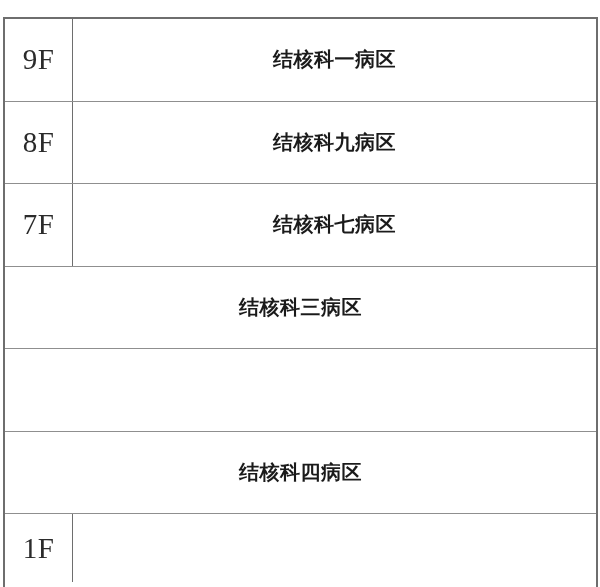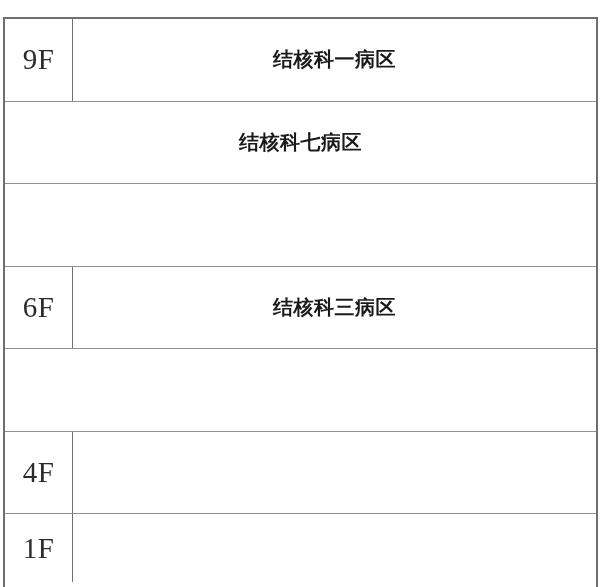--- a/index.html
+++ b/index.html
@@ -75,36 +75,38 @@
 <body>
 
 <div class="floor-table">
 
     <div class="floor-row">
       <div class="cell-floor">9F</div>
       <div class="cell-department">结核科一病区</div>
     </div>
 
     <div class="floor-row">
+      <div class="cell-floor">8F</div>
+      <div class="cell-department">结核科九病区</div>
+    </div>
+
+    <div class="floor-row">
+      <div class="cell-floor">7F</div>
       <div class="cell-department">结核科七病区</div>
     </div>
 
     <div class="floor-row">
-    </div>
-
-    <div class="floor-row">
-      <div class="cell-floor">6F</div>
       <div class="cell-department">结核科三病区</div>
     </div>
 
     <div class="floor-row">
     </div>
 
     <div class="floor-row">
-      <div class="cell-floor">4F</div>
+      <div class="cell-department">结核科四病区</div>
     </div>
 
 
 
     <div class="floor-row">
       <div class="cell-floor">1F</div>
     </div>
   </div>
 
 </body></html>

